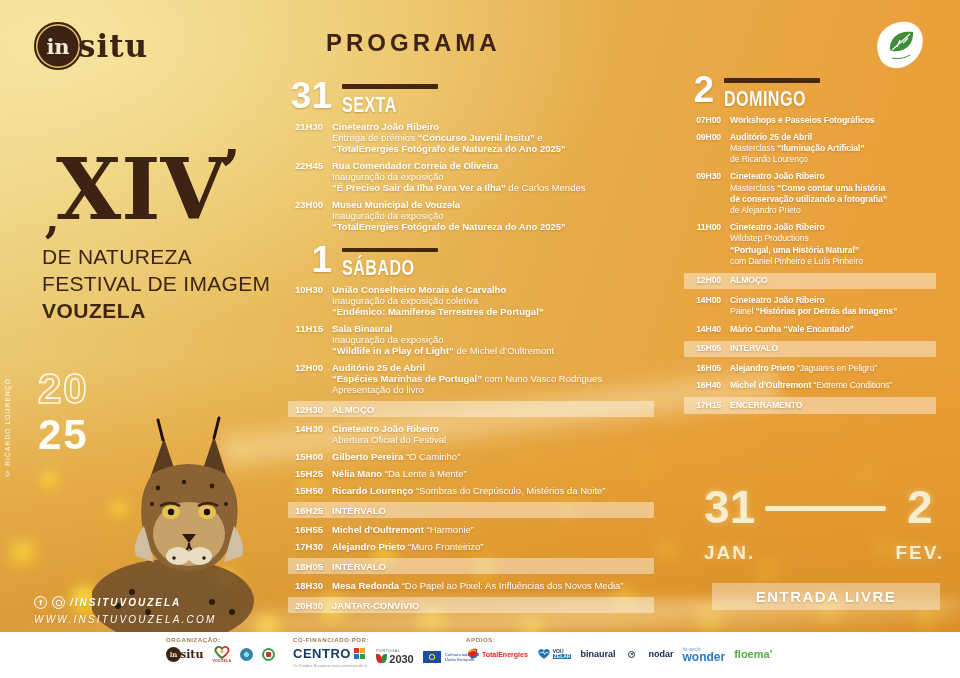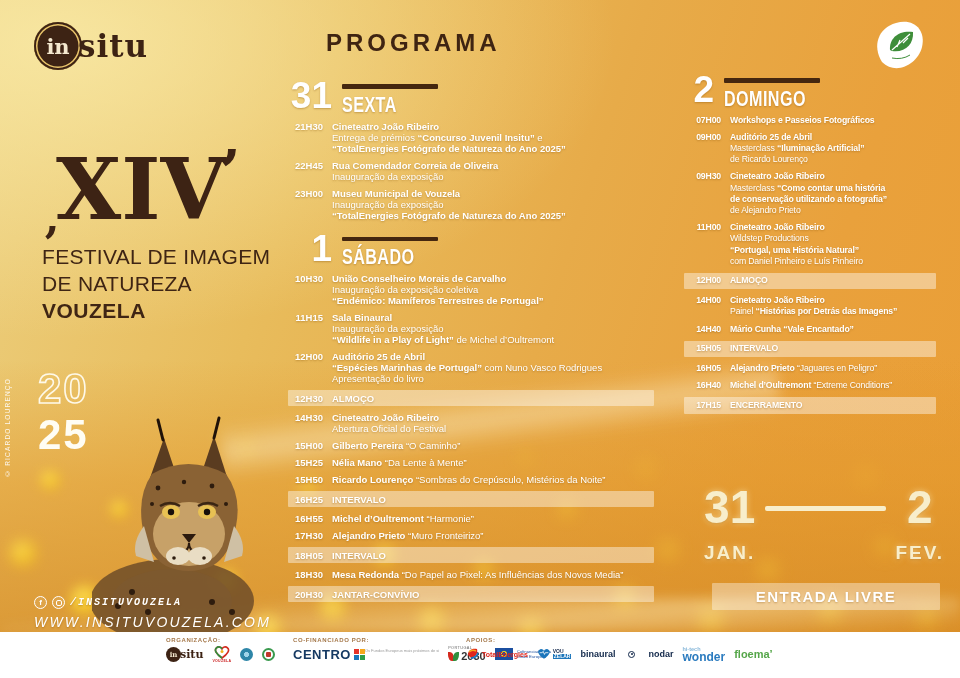--- a/index.html
+++ b/index.html
@@ -41,22 +41,22 @@
   .year{position:absolute;left:38px;font-size:42px;font-weight:800;line-height:1;letter-spacing:2px;}
   .year.outline{top:368px;color:transparent;-webkit-text-stroke:1.6px rgba(255,252,240,.95);}
   .year.solid{top:414px;color:#fffdf4;}
   .credit{position:absolute;left:4px;top:378px;writing-mode:vertical-rl;transform:rotate(180deg);
     font-size:6.5px;letter-spacing:1.2px;color:rgba(255,255,255,.9);}
 
   .social{position:absolute;left:34px;top:596px;display:flex;align-items:center;gap:5px;color:#fff;}
   .sicon{width:13px;height:13px;border:1.4px solid #fff;border-radius:50%;display:flex;align-items:center;justify-content:center;
     font-size:8px;font-weight:bold;color:#fff;background:rgba(255,255,255,.08);}
   .sicon.ig i{display:block;width:6px;height:6px;border:1px solid #fff;border-radius:2px;}
-  .handle{font-size:10px;font-style:italic;font-weight:600;letter-spacing:2px;text-shadow:0 1px 2px rgba(120,70,0,.4);font-family:Liberation Mono, monospace;}
-  .website{position:absolute;left:34px;top:614px;color:#fff;font-size:14px;font-style:italic;letter-spacing:2.2px;
+  .handle{font-size:10px;font-style:italic;font-weight:600;letter-spacing:2px;text-shadow:0 1px 2px rgba(120,70,0,.4);}
+  .website{position:absolute;left:34px;top:614px;color:#fff;font-size:10px;font-style:italic;letter-spacing:2.2px;
     text-shadow:0 1px 2px rgba(120,70,0,.4);}
 
   
   .col{position:absolute;color:#fff;text-shadow:0 1px 2px rgba(125,75,5,.38);}
   .col-mid{left:288px;top:80px;width:366px;}
   .col-right{left:684px;top:74px;width:252px;}
   .day-header{display:flex;gap:10px;margin-bottom:7px;}
   .day-num{font-size:37px;font-weight:800;width:44px;text-align:right;line-height:32px;}
   .col-right .day-num{width:30px;}
   .day-rule{width:96px;height:4.5px;background:#45270f;border-radius:1px;margin-top:4px;}
@@ -91,21 +91,21 @@
   .flogos{display:flex;align-items:center;gap:9px;}
   .imini{display:flex;align-items:center;}
   .imini-circle{width:15px;height:15px;border-radius:50%;background:#3d2314;color:#f4e8cf;display:flex;align-items:center;
     justify-content:center;font-family:"DejaVu Serif",serif;font-weight:bold;font-size:7px;}
   .imini-rest{font-family:"DejaVu Serif",serif;font-weight:bold;font-size:11px;color:#3d2314;margin-left:-1px;}
   .vz{display:flex;flex-direction:column;align-items:center;}
   .vz-label{font-size:3.5px;font-weight:700;color:#c22;letter-spacing:.3px;}
   .ring1{width:13px;height:13px;border-radius:50%;border:2px solid #2e86a8;background:radial-gradient(circle,#9fd4e8 40%,#2e86a8 41%);}
   .ring2{width:13px;height:13px;border-radius:50%;border:2px solid #3a9a4e;display:flex;align-items:center;justify-content:center;}
   .ring2 i{display:block;width:5px;height:5px;background:#c0392b;border-radius:1px;}
-  .centro{display:flex;flex-direction:row;}
+  .centro{display:flex;flex-direction:column;}
   .centro-row{display:flex;align-items:center;gap:3px;}
   .centro-word{font-size:13px;font-weight:800;color:#163a63;letter-spacing:.5px;}
   .centro-grid{display:grid;grid-template-columns:5px 5px;grid-template-rows:5px 5px;gap:1px;}
   .centro-grid i{display:block;}
   .centro-tag{font-size:4px;color:#9a9a9a;margin-top:1.5px;}
   .p2030{display:flex;flex-direction:column;}
   .p2030-top{font-size:3.8px;color:#666;letter-spacing:.4px;}
   .p2030-row{display:flex;align-items:center;gap:2px;}
   .leaf-r{width:6px;height:9px;background:#d42a1e;border-radius:0 70% 0 70%;}
   .leaf-g{width:6px;height:9px;background:#2f8f3e;border-radius:70% 0 70% 0;margin-left:-3px;}
@@ -217,22 +217,22 @@
     <path d="M12 46 C2 30 8 12 26 7 C44 2 56 14 52 31 C48 48 26 60 12 46 Z" fill="#ffffff"></path>
     <path d="M20 34 C19 22 29 14 43 16 C44 28 35 37 22 35 Z" fill="#3e8e3a"></path>
     <path d="M22 34 L40 18 M27 31 L30 24 M33 27 L38 22" stroke="#ffffff" stroke-width="1.2" fill="none"></path>
     <path d="M22 42 Q32 44 40 39" stroke="#3e8e3a" stroke-width="1" fill="none"></path>
   </svg>
 
   <div class="edition">
     <span class="mark-pre">‚</span><span>XIV</span><span class="mark-post">’</span>
   </div>
   <div class="festival">
+    <div>DE NATUREZA</div>
     <div>FESTIVAL DE IMAGEM</div>
-    <div>DE NATUREZA</div>
     <div class="city">VOUZELA</div>
   </div>
   <div class="year outline">20</div>
   <div class="year solid">25</div>
   <div class="credit">© RICARDO LOURENÇO</div>
 
   <div class="social">
     <span class="sicon">f</span>
     <span class="sicon ig">
         <i></i>
@@ -256,20 +256,21 @@
             <div class="line"><span class="seg b">Cineteatro João Ribeiro</span></div>
             <div class="line"><span class="seg">Entrega de prémios </span><span class="seg b">“Concurso Juvenil Insitu”</span><span class="seg"> e</span></div>
             <div class="line"><span class="seg b">“TotalEnergies Fotógrafo de Natureza do Ano 2025”</span></div>
           </div>
         </div>
         <div class="event">
           <div class="time">22H45</div>
           <div class="content">
             <div class="line"><span class="seg b">Rua Comendador Correia de Oliveira</span></div>
             <div class="line"><span class="seg">Inauguração da exposição</span></div>
+            <div class="line"><span class="seg b">“É Preciso Sair da Ilha Para Ver a Ilha”</span><span class="seg"> de Carlos Mendes</span></div>
           </div>
         </div>
         <div class="event">
           <div class="time">23H00</div>
           <div class="content">
             <div class="line"><span class="seg b">Museu Municipal de Vouzela</span></div>
             <div class="line"><span class="seg">Inauguração da exposição</span></div>
             <div class="line"><span class="seg b">“TotalEnergies Fotógrafo de Natureza do Ano 2025”</span></div>
           </div>
         </div>

